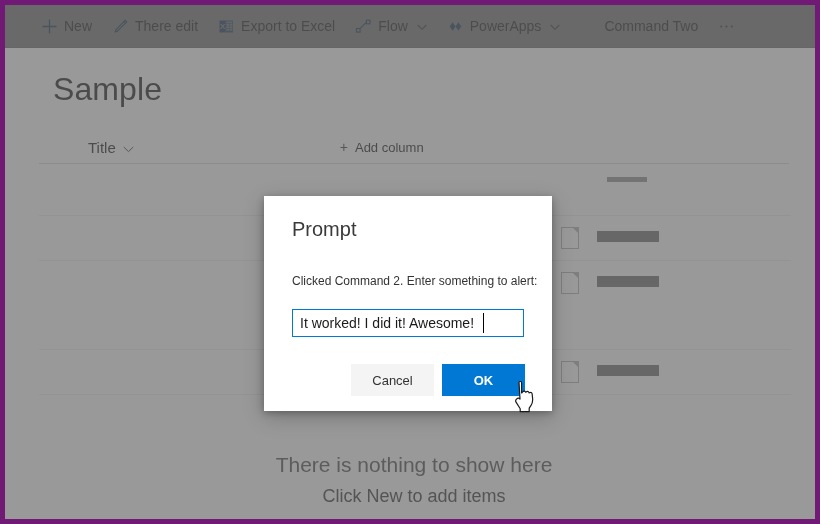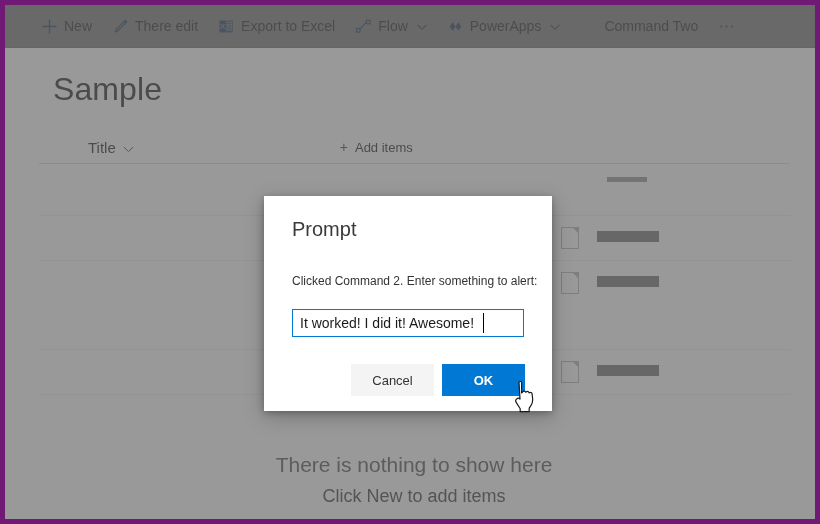--- a/index.html
+++ b/index.html
@@ -387,21 +387,21 @@
       <div class="col-title">
         <span>Title</span>
         <span class="chev">
           <svg width="11" height="7" viewBox="0 0 11 7">
             <path d="M0.8 1 L5.5 5.6 L10.2 1" fill="none" stroke="#555555" stroke-width="1"></path>
           </svg>
         </span>
       </div>
       <div class="add-column">
         <span class="plus">+</span>
-        <span>Add items</span>
+        <span>Add column</span>
       </div>
     </div>
 
     <div class="shimmer-area">
       <div class="sh-row">
         <div class="sh-bar small"></div>
       </div>
       <div class="sh-row">
         <div class="sh-doc"></div>
         <div class="sh-bar"></div>

